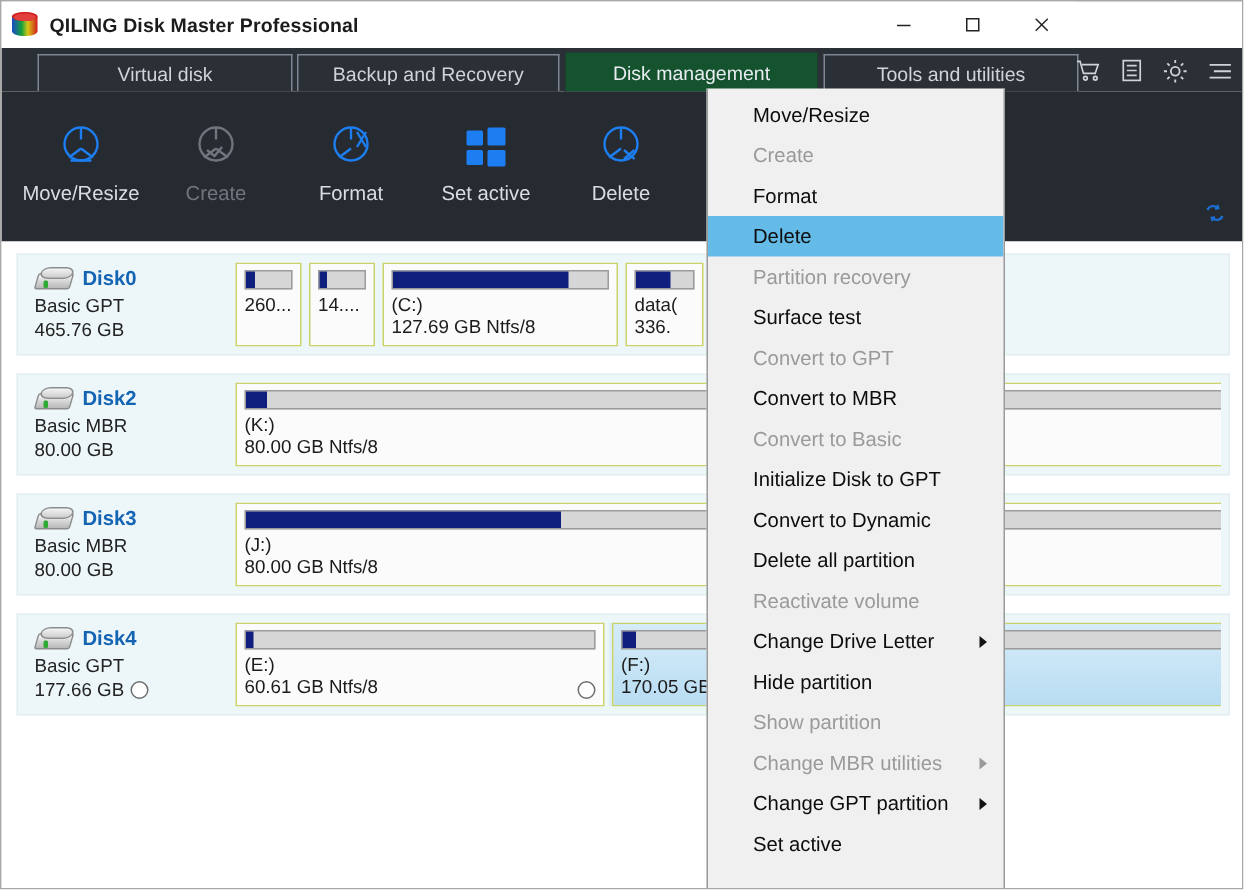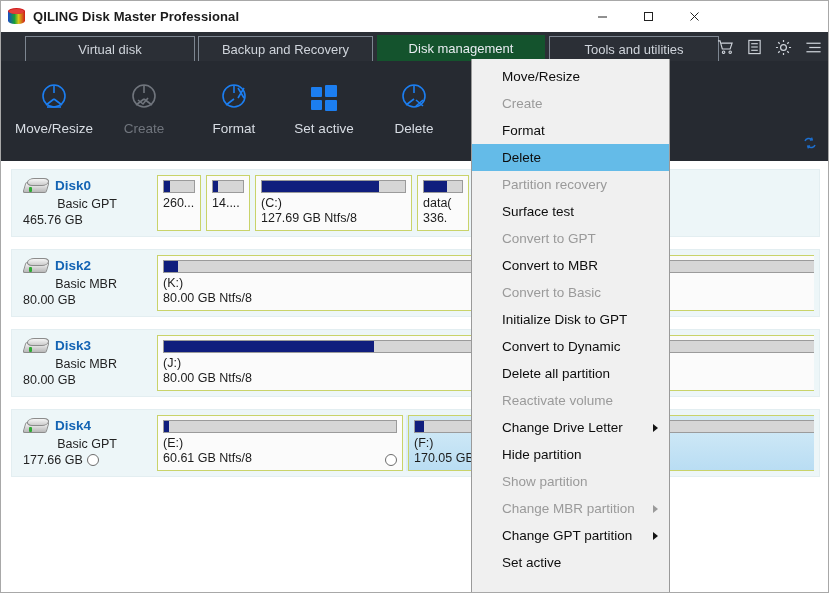--- a/index.html
+++ b/index.html
@@ -124,21 +124,21 @@
     padding: 5px;
   }
   .diskinfo {
     width: 100px; flex: none;
     padding-left: 6px;
     display: flex; flex-direction: column; justify-content: center;
     position: relative;
   }
   .diskinfo .hdr { display: flex; align-items: flex-start; gap: 6px; height: 18px; }
   .diskinfo .dname { color: #1464b4; font-weight: bold; font-size: 13.5px; }
-  .diskinfo .l2, .diskinfo .l3 { font-size: 12.5px; color: #232323; line-height: 16px; text-align: right; }
+  .diskinfo .l2, .diskinfo .l3 { font-size: 12.5px; color: #232323; line-height: 16px; }
   .diskinfo .l3 { display:flex; align-items:center; gap:4px;}
   .hdd-ic { width: 26px; height: 16px; position: relative; flex: none; }
   .hdd-ic .body {
     position: absolute; left: 1px; top: 4px; width: 24px; height: 11px;
     background: linear-gradient(180deg,#fdfdfd 0%, #d2d2d2 55%, #b9b9b9 100%);
     border: 1px solid #8c8c8c; border-radius: 2px;
     transform: skewX(-16deg);
   }
   .hdd-ic .top {
     position: absolute; left: 4px; top: 0px; width: 22px; height: 8px;
@@ -581,21 +581,21 @@
       <span>Change Drive Letter</span>
       <span class="arrow"></span>
     </div>
     <div class="mi">
         <span>Hide partition</span>
       </div>
     <div class="mi disabled">
         <span>Show partition</span>
       </div>
     <div class="mi disabled">
-      <span>Change MBR partition</span>
+      <span>Change MBR utilities</span>
       <span class="arrow"></span>
     </div>
     <div class="mi">
       <span>Change GPT partition</span>
       <span class="arrow"></span>
     </div>
     <div class="mi">
         <span>Set active</span>
       </div>
   </div>

